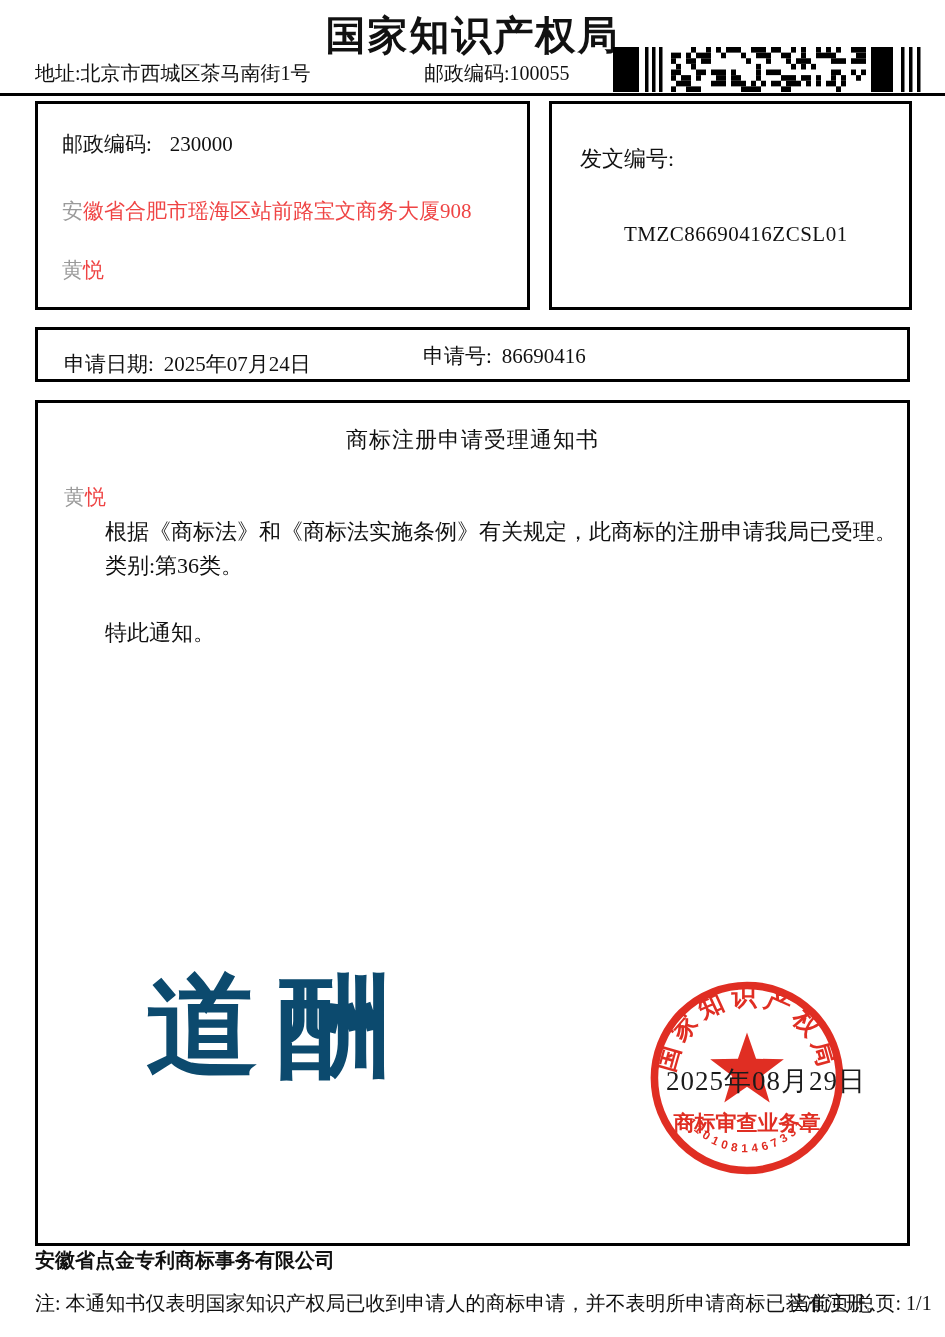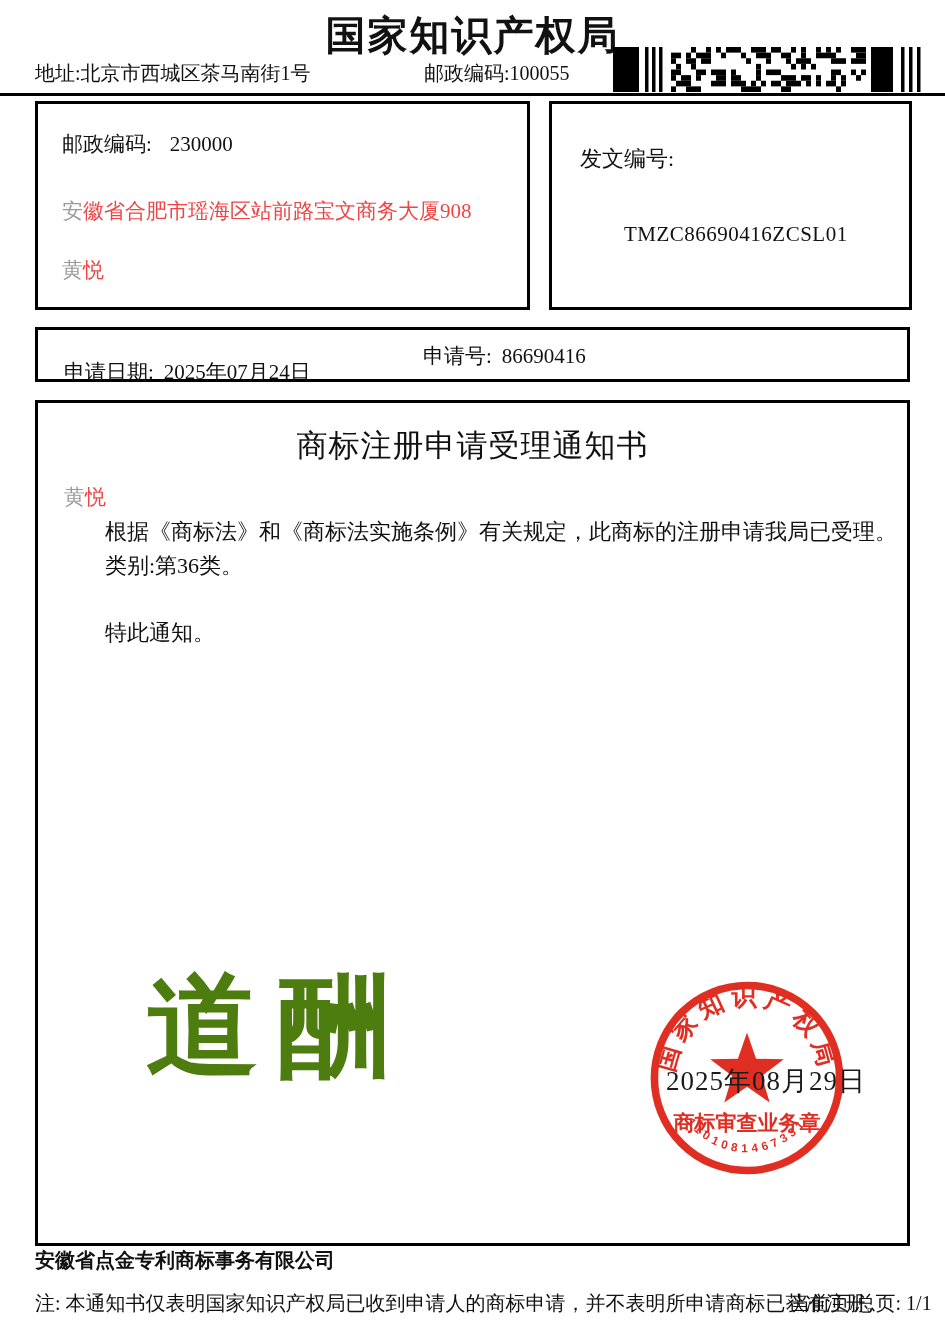--- a/index.html
+++ b/index.html
@@ -17,31 +17,31 @@
   .dispatch-box{top:101px;left:549px;width:357px;height:203px;}
   .pc-row{position:absolute;top:26px;left:24px;font-size:21px;}
   .pc-val{margin-left:18px;}
   .faint{color:#ef4444;}
   .faint::first-letter{color:#9a9a9a;}
   .r-addr{position:absolute;top:93px;left:24px;font-size:21px;}
   .r-name{position:absolute;top:152px;left:24px;font-size:21px;}
   .d-label{position:absolute;top:40px;left:28px;font-size:22px;}
   .d-value{position:absolute;top:118px;left:72px;font-size:21px;letter-spacing:.5px;}
   .date-bar{top:327px;left:35px;width:869px;height:49px;}
-  .ab-pair1{position:absolute;top:28px;left:26px;font-size:21px;}
+  .ab-pair1{position:absolute;top:20px;left:26px;font-size:21px;}
   .ab-pair2{position:absolute;top:12px;left:385px;font-size:21px;}
   .ab-val{margin-left:10px;}
   .main-box{top:400px;left:35px;width:869px;height:840px;}
-  .n-title{top:425px;left:35px;width:875px;text-align:center;font-size:31px;letter-spacing:1px;}
+  .n-title{top:425px;left:35px;width:875px;text-align:center;font-size:22px;letter-spacing:1px;}
   .n-name{top:483px;left:64px;font-size:21px;}
   .n-line1{top:517px;left:105px;font-size:22px;white-space:nowrap;}
   .n-line2{top:551px;left:105px;font-size:22px;}
   .n-line3{top:618px;left:105px;font-size:22px;}
   .tm-image{top:964px;left:146px;font-family:"DejaVu Sans", sans-serif;font-weight:bold;
-            font-size:112px;line-height:1.1;color:#4d7c0f;letter-spacing:20px;white-space:nowrap;}
+            font-size:112px;line-height:1.1;color:#0c4a6e;letter-spacing:20px;white-space:nowrap;}
   .seal{top:977px;left:646px;width:202px;height:202px;opacity:.95;}
   .seal-date{top:1063px;left:666px;font-size:27px;color:#1b1b1b;letter-spacing:1px;z-index:5;}
   .f-agent{top:1247px;left:35px;font-size:20px;font-weight:bold;}
   .f-note{top:1290px;left:35px;font-size:20px;}
   .f-page{top:1290px;left:790px;width:118px;text-align:right;font-size:20px;white-space:nowrap;}
 </style>
 </head>
 <body>
 
 <div class="page">

